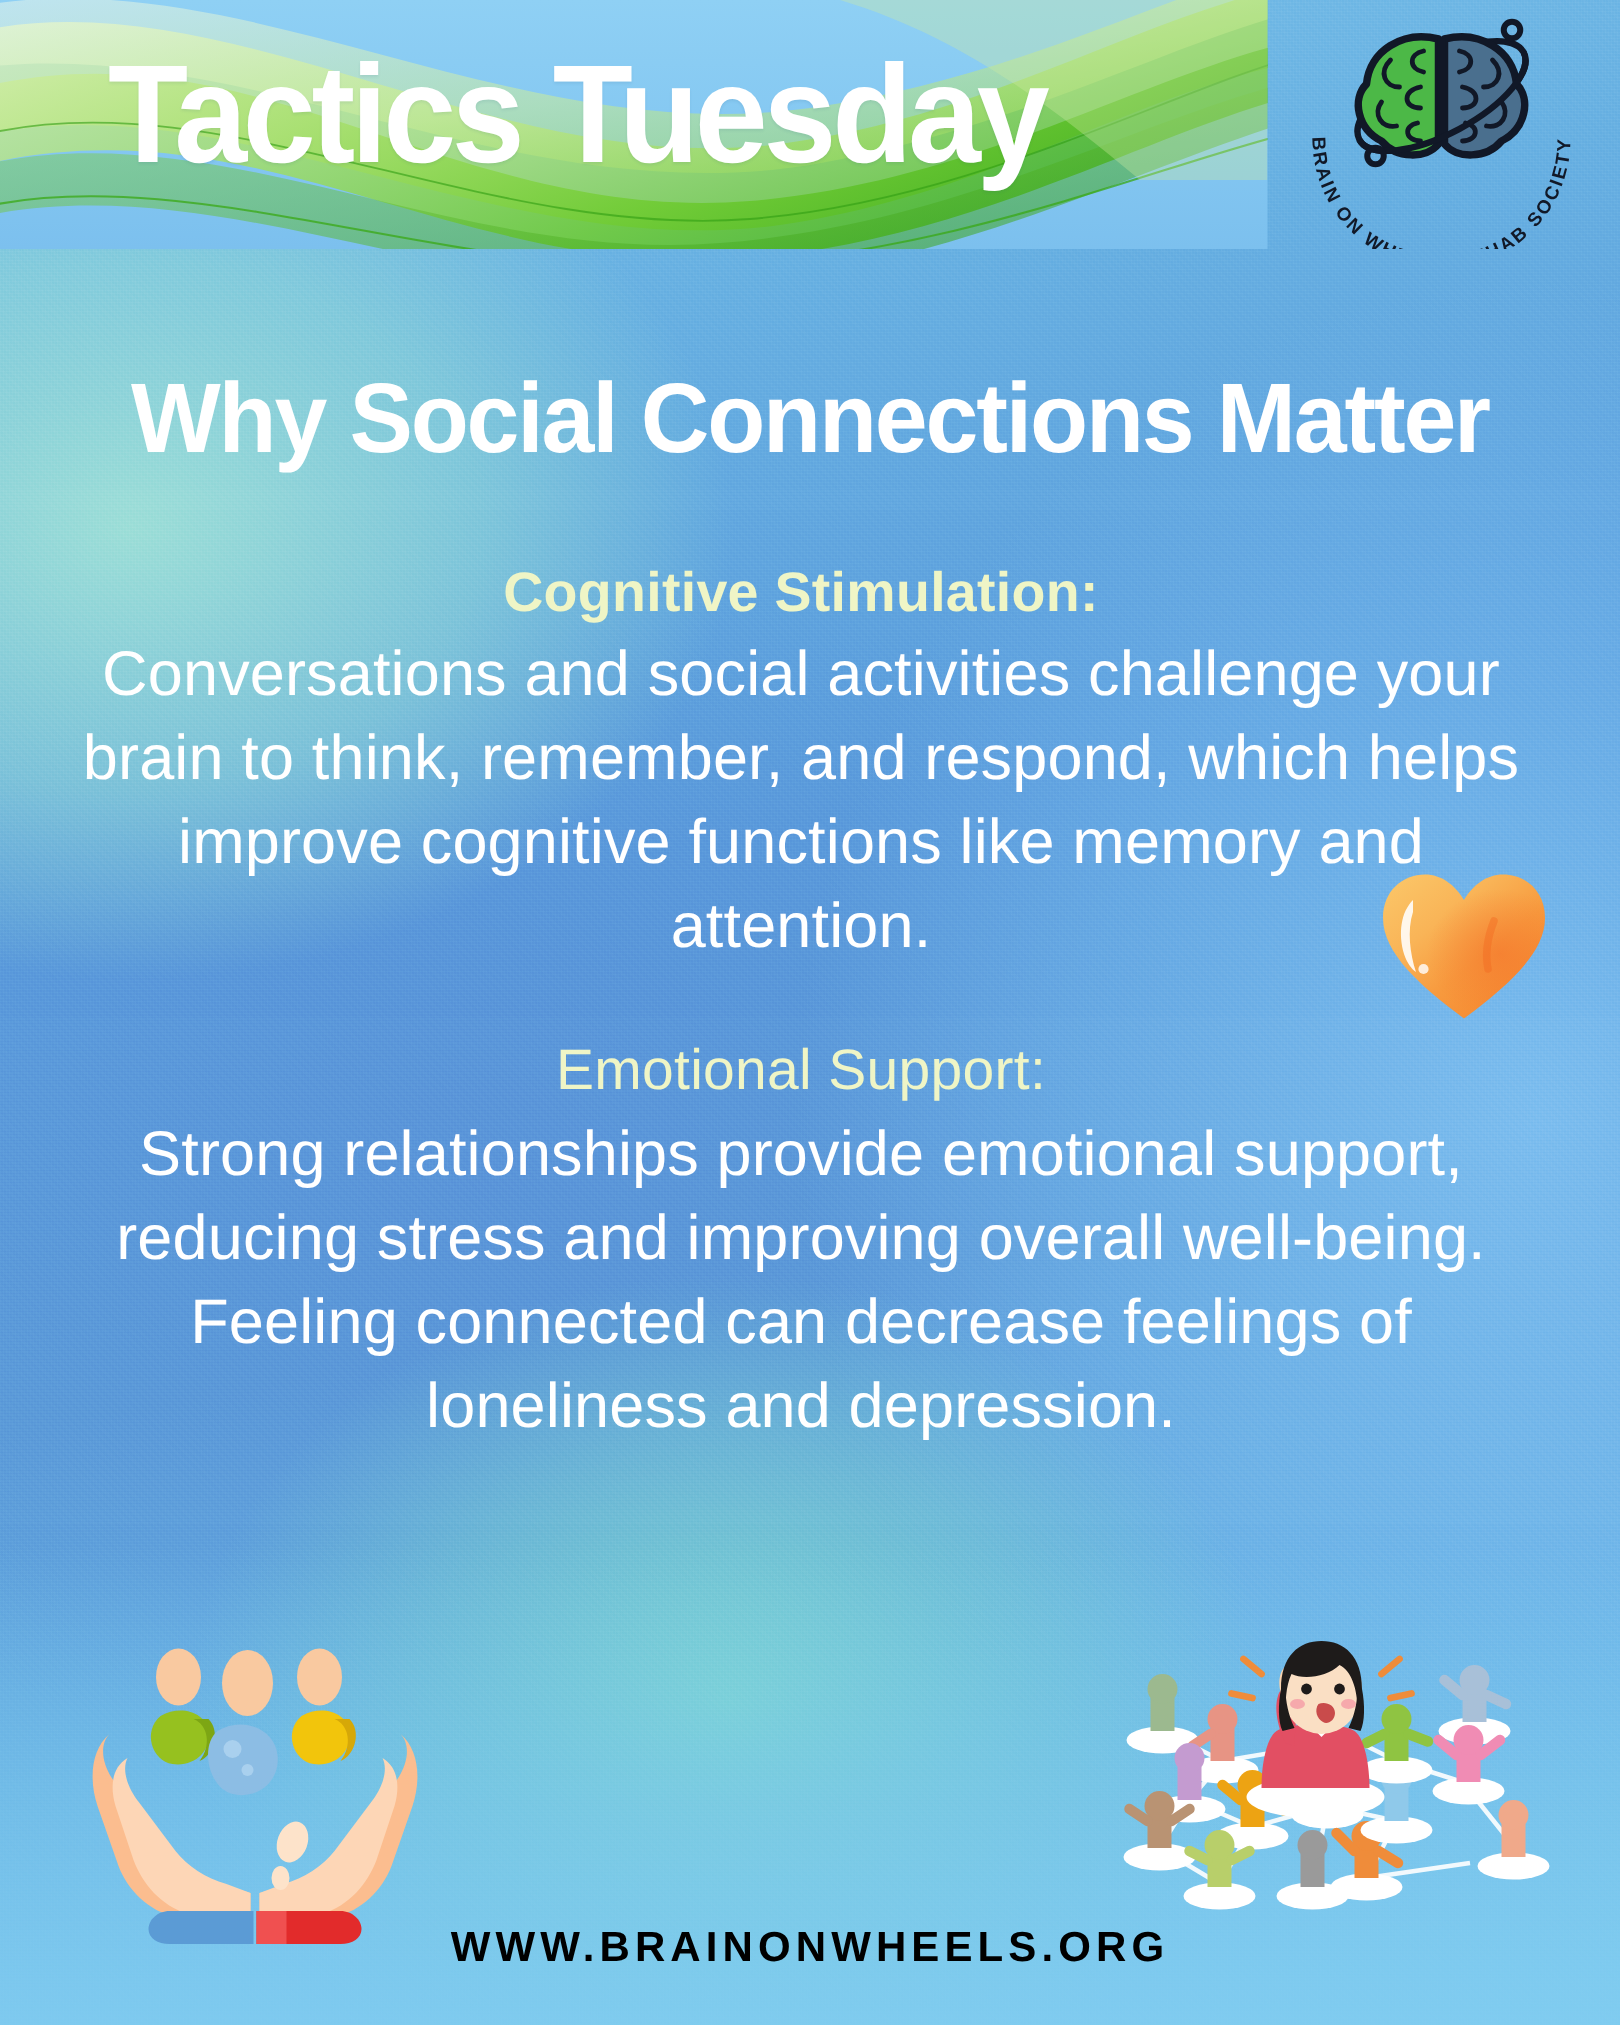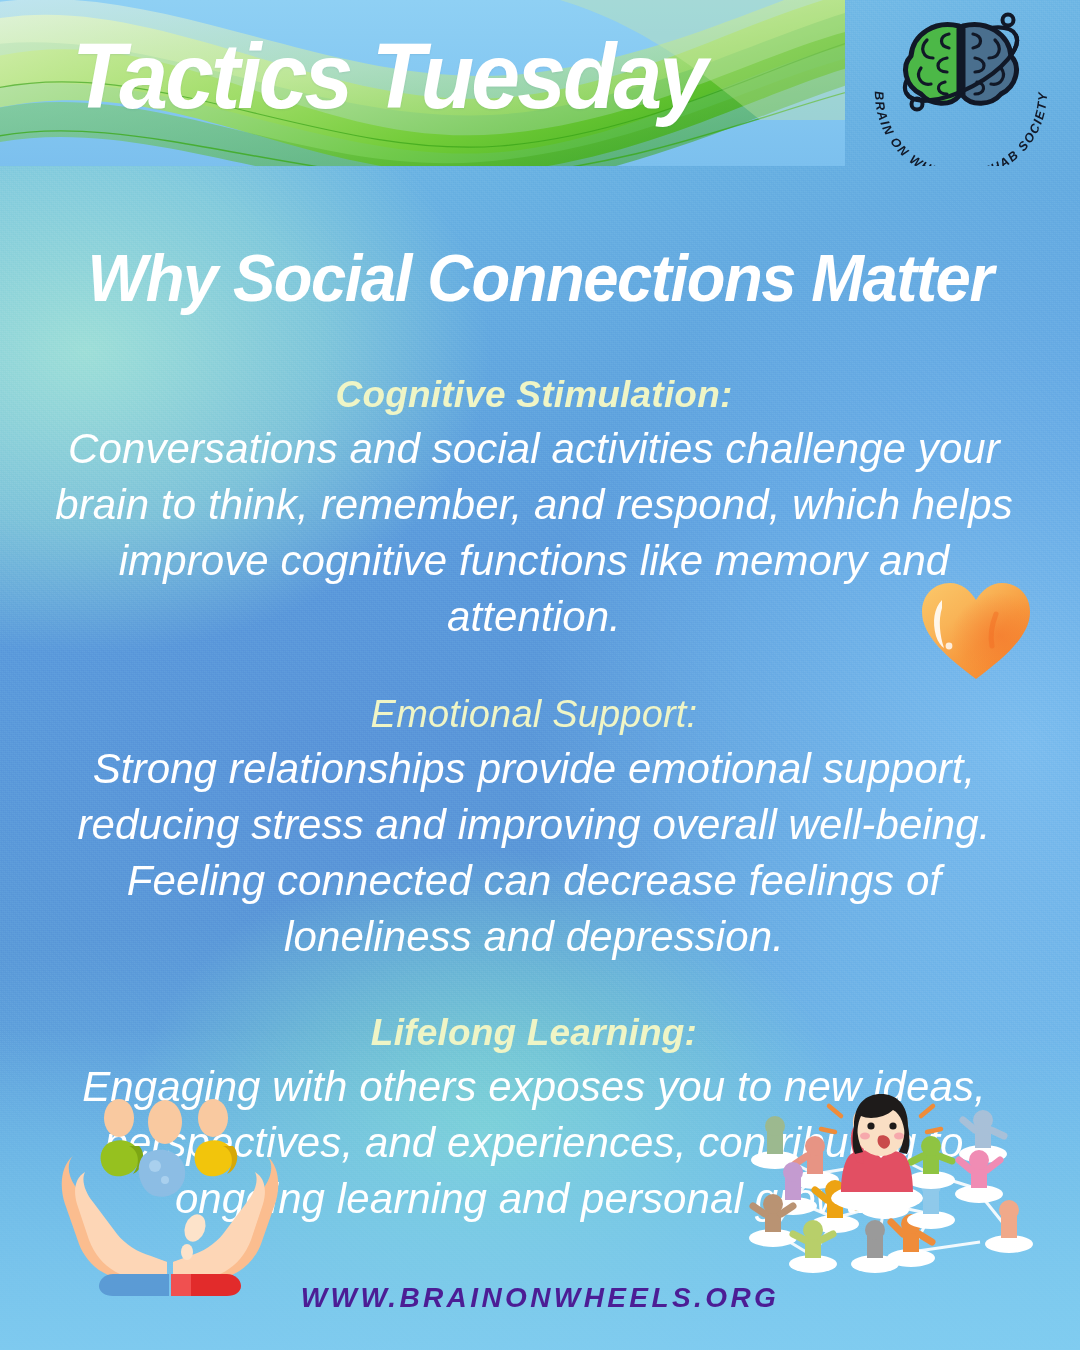--- a/index.html
+++ b/index.html
@@ -2,21 +2,20 @@
 <html><head>
 <meta charset="utf-8">
 <style>
   html,body{margin:0;padding:0;background:#222;}
   #poster{
     position:relative;
     width:1080px;height:1350px;
     overflow:hidden;
     font-family:"Liberation Sans", sans-serif;
     background:#5fa8e0;
-    font-style:italic;
   }
 
   
   .bg-base{
     position:absolute;inset:0;
     background:
       radial-gradient(ellipse 560px 420px at 8% 26%, rgba(160,225,215,.95) 0%, rgba(150,222,214,.55) 42%, rgba(140,215,215,0) 72%),
       radial-gradient(ellipse 480px 380px at 45% 84%, rgba(130,222,205,.80) 0%, rgba(125,215,205,.40) 45%, rgba(120,210,205,0) 75%),
       radial-gradient(ellipse 620px 700px at 95% 55%, rgba(124,190,240,.95) 0%, rgba(118,186,238,.45) 50%, rgba(116,184,238,0) 80%),
       radial-gradient(ellipse 700px 520px at 30% 58%, rgba(88,140,215,.55) 0%, rgba(90,145,215,.18) 55%, rgba(90,145,215,0) 80%),
@@ -88,21 +87,21 @@
     color:#ffffff;
     font-size:42px;line-height:1.33;
     font-weight:normal;
     letter-spacing:.1px;
   }
 
   
   .footer-url{
     position:absolute;left:0;right:0;bottom:36px;
     text-align:center;
-    color:#4c1d95;
+    color:#000000;
     font-size:28px;
     font-weight:bold;
     letter-spacing:3.4px;
   }
 
   
   .art-heart{position:absolute;left:918px;top:580px;width:116px;height:104px;}
   .art-hands{position:absolute;left:55px;top:1092px;width:230px;height:205px;}
   .art-network{position:absolute;left:735px;top:1092px;width:330px;height:200px;}
 </style>
@@ -204,24 +203,20 @@
     <div class="sec">
       <div class="sec-head">Cognitive Stimulation:</div>
       <div class="sec-body">Conversations and social activities challenge your brain to think, remember, and respond, which helps improve cognitive functions like memory and attention.</div>
     </div>
 
     <div class="sec">
       <div class="sec-head light">Emotional Support:</div>
       <div class="sec-body">Strong relationships provide emotional support, reducing stress and improving overall well-being. Feeling connected can decrease feelings of loneliness and depression.</div>
     </div>
 
-    <div class="sec">
-      <div class="sec-head">Lifelong Learning:</div>
-      <div class="sec-body">Engaging with others exposes you to new ideas, perspectives, and experiences, contributing to ongoing learning and personal growth.</div>
-    </div>
 
   </div>
 
   <div class="art-heart">
     <svg width="116" height="104" viewBox="0 0 116 104">
       <defs>
         <linearGradient id="hg" x1="0" y1="0" x2="0.9" y2="1">
           <stop offset="0%" stop-color="#fbc86a"></stop>
           <stop offset="35%" stop-color="#f9b457"></stop>
           <stop offset="62%" stop-color="#f79a3e"></stop>

